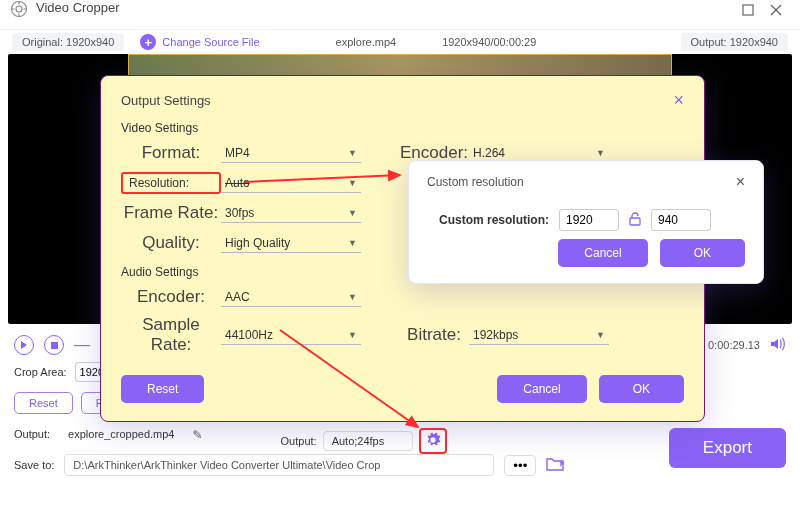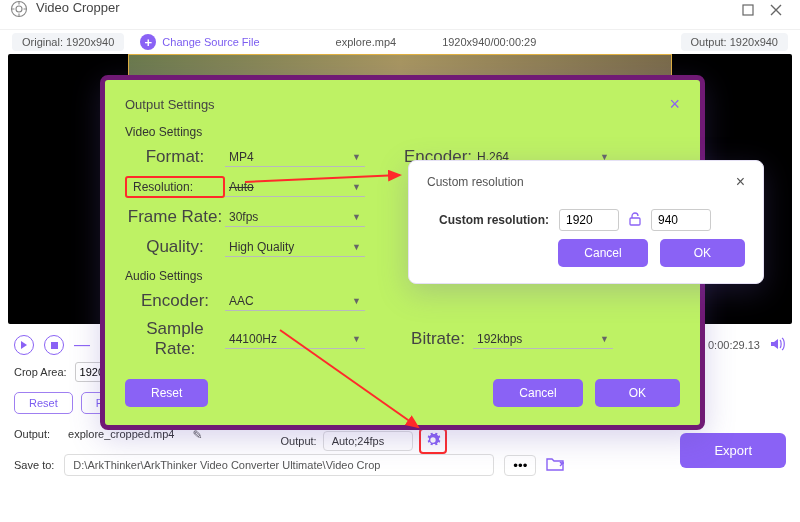--- a/index.html
+++ b/index.html
@@ -41,24 +41,24 @@
 .out-select { display: flex; align-items: center; gap: 6px; margin-left: 60px; }
 .out-select-box { border: 1px solid #ddd; border-radius: 4px; padding: 3px 8px; min-width: 90px; }
 .gear-highlight { border: 2px solid #ff2a2a; border-radius: 4px; padding: 2px 4px; display: inline-flex; align-items: center; justify-content: center; }
 .gear { color: #8a62f5; }
 
 .saveto-row { position: absolute; top: 454px; left: 14px; right: 14px; display: flex; align-items: center; gap: 10px; font-size: 11px; }
 .path-input { flex: 1; max-width: 430px; border: 1px solid #ddd; border-radius: 4px; padding: 4px 8px; font-size: 11px; color: #555; }
 .dots-btn { border: 1px solid #ddd; border-radius: 4px; padding: 2px 8px; cursor: pointer; background: #fff; }
 .folder-icon { color: #8a62f5; font-size: 15px; }
 
-.export-btn { position: absolute; right: 14px; bottom: 54px; background: #8a62f5; color: #fff; border: none; border-radius: 6px; padding: 10px 34px; font-size: 13px; cursor: pointer; }
-
-
-.modal { position: absolute; top: 75px; left: 100px; width: 605px; background: #bef264; border-radius: 8px; box-shadow: 0 8px 30px rgba(100,80,180,.25); border: 5px solid #701a75; z-index: 10; padding: 14px 20px 18px; }
+.export-btn { position: absolute; right: 14px; bottom: 54px; background: #8a62f5; color: #fff; border: none; border-radius: 6px; padding: 10px 34px; font-size: 17px; cursor: pointer; }
+
+
+.modal { position: absolute; top: 75px; left: 100px; width: 605px; background: #fef9c3; border-radius: 8px; box-shadow: 0 8px 30px rgba(100,80,180,.25); border: 1px solid #701a75; z-index: 10; padding: 14px 20px 18px; }
 .modal-hdr { display: flex; align-items: center; margin-bottom: 8px; }
 .modal-title { font-size: 13px; color: #444; }
 .modal-close { margin-left: auto; color: #8a62f5; font-size: 18px; cursor: pointer; }
 .section-title { font-weight: normal; font-size: 12px; margin: 10px 0 6px; }
 .setting-row { display: flex; align-items: center; margin: 6px 0; min-height: 24px; }
 .label { width: 100px; font-size: 17px; color: #444; text-align: center; }
 .select { border-bottom: 1px solid #b8b8bf; padding: 2px 4px; min-width: 140px; display: flex; align-items: center; justify-content: space-between; font-size: 12px; color: #333; cursor: pointer; }
 .caret { font-size: 9px; color: #666; }
 .gapcol { width: 38px; }
 .res-highlight { border: 2px solid #ff2a2a; border-radius: 3px; padding: 2px 6px; width: 100px; }

